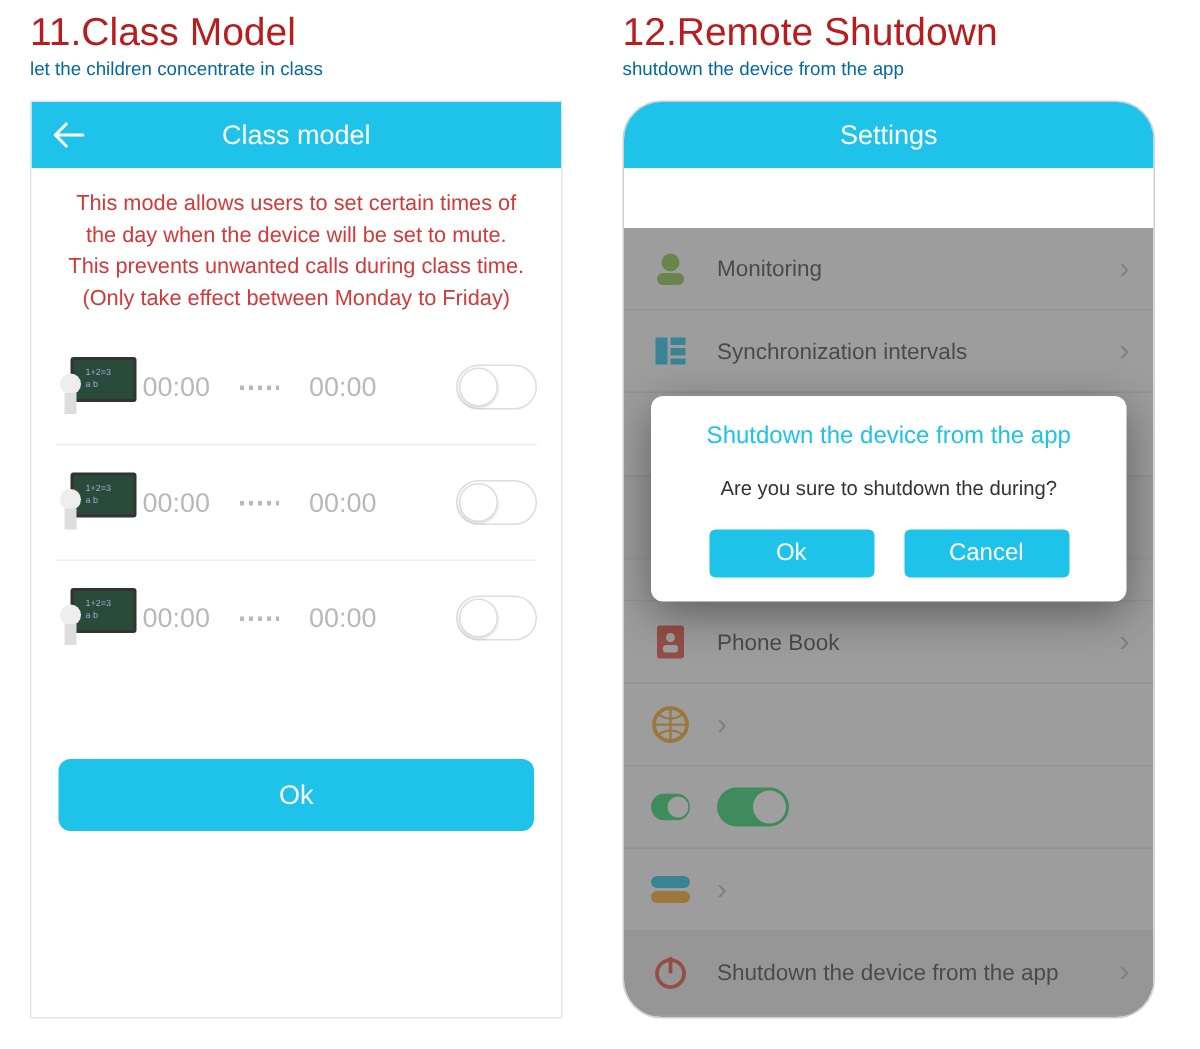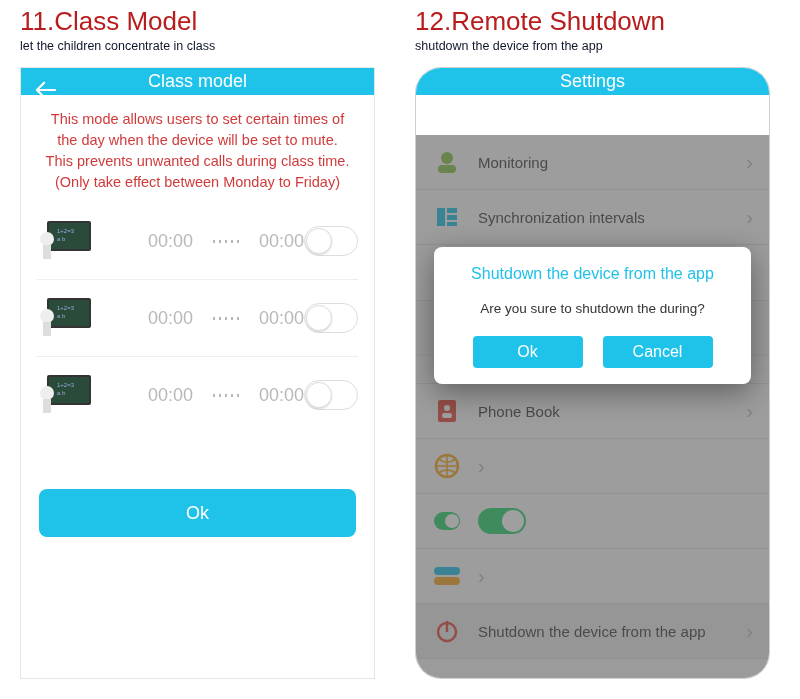--- a/index.html
+++ b/index.html
@@ -17,35 +17,35 @@
   }
   .col { flex: 1 1 50%; }
   .sec-num {
     font-size: 26px;
     font-weight: 400;
     color: #b91c1c;
     margin-top: 6px;
   }
   .sec-sub {
     font-size: 12.5px;
-    color: #0f172a;
+    color: #0369a1;
     margin-top: 2px;
     margin-bottom: 14px;
   }
   .phone {
     width: 355px;
     height: 612px;
     background: #fff;
     border: 1px solid #e5e5e5;
     position: relative;
     overflow: hidden;
   }
   .phone-right .phone { border-color: #cfcfcf; border-radius: 26px; }
   .topbar {
-    height: 27px;
+    height: 44px;
     background: #1fc2e9;
     color: #fff;
     display: flex;
     align-items: center;
     justify-content: center;
     font-size: 18px;
     position: relative;
   }
   .topbar .back {
     position: absolute;
@@ -67,21 +67,21 @@
     align-items: center;
     padding: 14px 0;
     border-bottom: 1px solid #eee;
   }
   .sched-row:last-child { border-bottom: none; }
   .sched-icon svg { display:block; }
   .times {
     flex: 1;
     display: flex;
     align-items: center;
-    justify-content: flex-end;
+    justify-content: flex-start;
     gap: 20px;
     color: #b8b8b8;
     font-size: 18px;
   }
   .dash {
     width: 26px;
     height: 3px;
     background: linear-gradient(to right,#b8b8b8 40%, transparent 40%) repeat-x;
     background-size: 6px 3px;
   }

